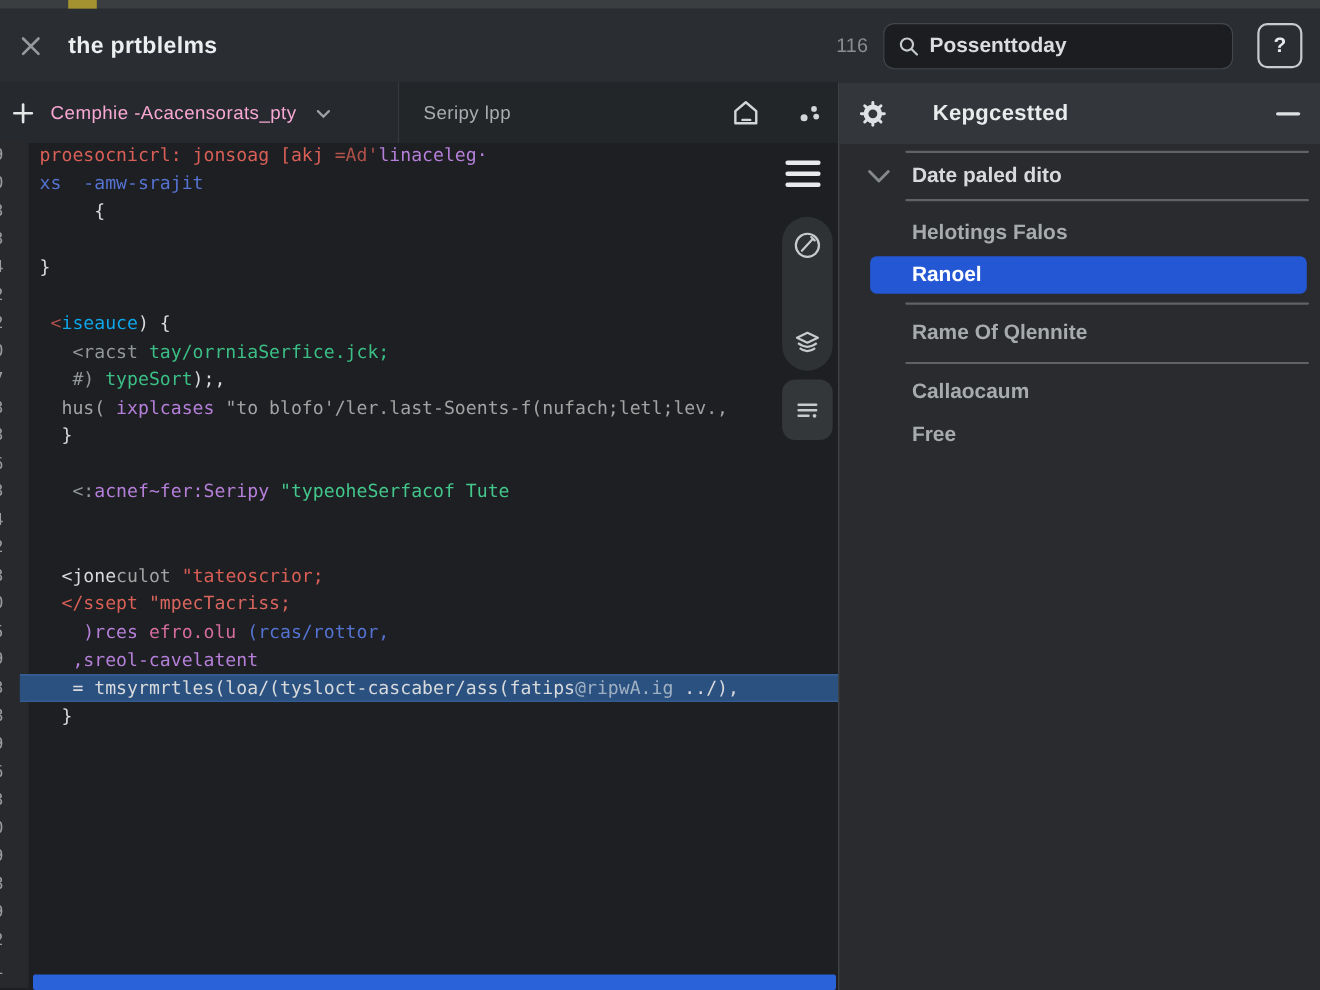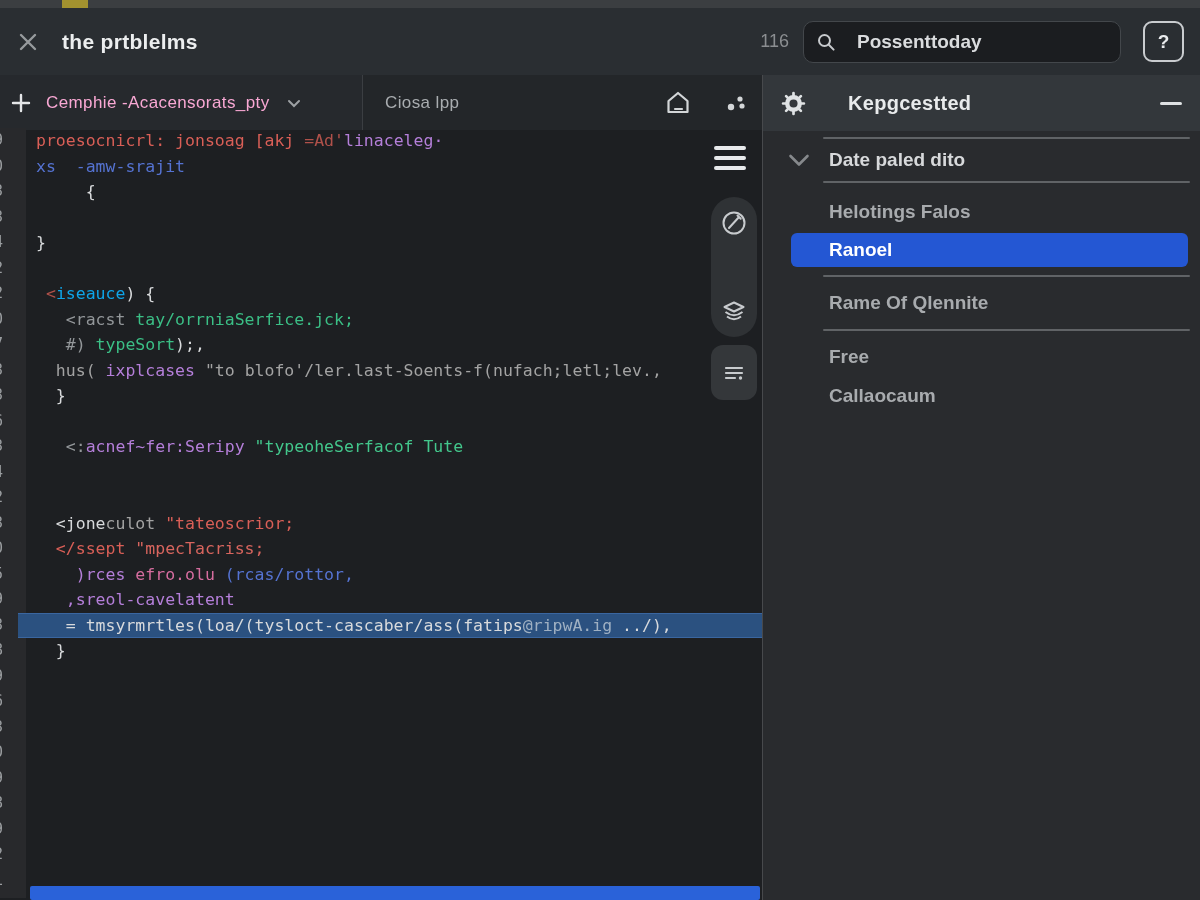--- a/index.html
+++ b/index.html
@@ -11,21 +11,21 @@
   .top-strip{left:0;top:0;width:1200px;height:8px;background:#3b3e41;}
   .top-chip{left:62px;top:0;width:26px;height:8px;background:#a3922f;}
 
   
   .header{left:0;top:8px;width:1200px;height:67px;background:#2a2e32;display:flex;align-items:center;padding:0 16px;box-sizing:border-box;}
   .close-x{margin-right:22px;display:flex;align-items:center;}
   .app-title{font-size:21px;font-weight:bold;color:#eceeef;letter-spacing:.3px;}
   .spacer{flex:1;}
   .count{font-size:18px;color:#8b8e91;margin-right:14px;}
   .searchbox{width:318px;height:42px;border-radius:10px;background:#1b1d20;border:1px solid #43474b;
-             display:flex;align-items:center;padding:0 12px;box-sizing:border-box;gap:21px;margin-right:22px;}
+             display:flex;align-items:center;padding:0 12px;box-sizing:border-box;gap:9px;margin-right:22px;}
   .search-text{font-size:19px;color:#dadcde;font-weight:600;}
   .help-btn{width:37px;height:37px;border-radius:9px;border:2px solid #c9cccf;color:#e8eaec;
             display:flex;align-items:center;justify-content:center;font-size:19px;font-weight:bold;background:transparent;}
 
   
   .tabbar{left:0;top:75px;width:762px;height:55px;background:#26292d;display:flex;align-items:center;}
   .plus-wrap{margin-left:10px;display:flex;align-items:center;}
   .tab1-label{margin-left:14px;font-size:17px;color:#f9a8d4;letter-spacing:.4px;white-space:nowrap;}
   .tab1-chev{margin-left:16px;display:flex;align-items:center;}
   .tab-divider{left:362px;top:75px;width:1px;height:55px;background:#3b3e42;}
@@ -111,21 +111,21 @@
   </span>
   <span class="tab1-label">Cemphie -Acacensorats_pty</span>
   <span class="tab1-chev">
     <svg width="16" height="16" viewBox="0 0 16 16">
         <path d="M3 6 l5 5 5 -5" stroke="#9da1a4" stroke-width="2" fill="none" stroke-linecap="round"></path>
       </svg>
   </span>
 </div>
 <div class="abs tab-divider"></div>
 <div class="abs tab2-region">
-  <span class="tab2-label">Ciosa lpp</span>
+  <span class="tab2-label">Seripy lpp</span>
   <span class="home-wrap">
     <svg width="30" height="30" viewBox="0 0 30 30" fill="none" stroke="#d3d6d8" stroke-width="2.2" stroke-linejoin="round">
         <path d="M5.5 13 L15 5 L24.5 13 V24 H5.5 Z"></path>
         <path d="M12 21 h7" stroke-linecap="round"></path>
       </svg>
   </span>
   <span class="dots-wrap">
     <svg width="26" height="26" viewBox="0 0 26 26">
         <circle cx="8" cy="17" r="3.2" fill="#d3d6d8"></circle>
         <circle cx="17" cy="9" r="2.6" fill="#d3d6d8"></circle>
@@ -224,16 +224,16 @@
     <span class="section-label">Date paled dito</span>
   </div>
   <div class="hairline"></div>
   <div class="sb-gap"></div>
   <div>
       <div class="sb-item">Helotings Falos</div>
       <div class="sb-item selected">Ranoel</div>
       <div class="hairline" style="margin: 8px 10px 8px 60px;"></div>
       <div class="sb-item">Rame Of Qlennite</div>
       <div class="hairline" style="margin: 8px 10px 8px 60px;"></div>
+      <div class="sb-item">Callaocaum</div>
       <div class="sb-item">Free</div>
-      <div class="sb-item">Callaocaum</div>
     </div>
 </div>
 
 </body></html>

